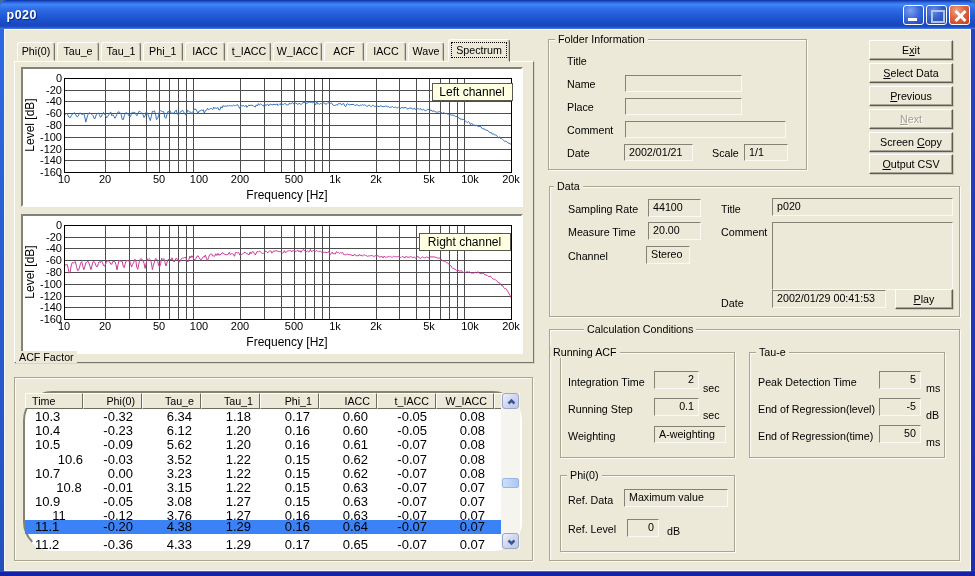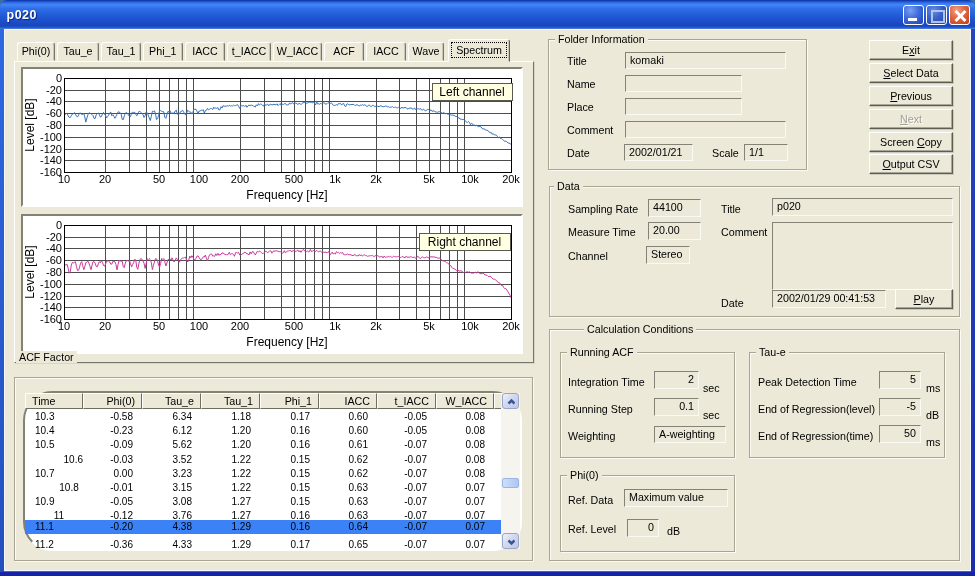--- a/index.html
+++ b/index.html
@@ -46,21 +46,21 @@
   box-shadow:1px 1px 0 #D8D5C8; }
 .panel { position:absolute; width:502px; height:140px; background:#fff;
   border:2px solid; border-color:#828276 #FFFFFF #FFFFFF #828276; }
 
 #tblwrap { position:absolute; left:23px; top:391px; width:498px; height:160px;
   border:2px solid; border-color:#828276 #FFFFFF #FFFFFF #828276; background:#fff; }
 #tblwrap { width:499px;border-radius:29px; }
 .th { position:absolute; top:0; height:16px; background:#ECE9D8;
   border:1px solid; border-color:#FFFFFF #6E6D60 #6E6D60 #FFFFFF;
   font-size:10.7px; line-height:15px; padding:0 6px; }
-.tr { position:absolute; left:0; width:476px; height:14px; font-size:10px; }
+.tr { position:absolute; left:0; width:476px; height:14px; font-size:13px; }
 .td { position:absolute; top:0; height:14px; line-height:14px; text-align:right; }
 
 #sbar { position:absolute; right:0; top:0; width:19px; height:156px; background:#F5F4EF; }
 .sbtn { position:absolute; left:1px; width:17px; height:16px; border-radius:3px;
   background:linear-gradient(135deg,#F0F3FB 0%,#D2D8EE 45%,#BFC8E6 100%);
   border:1px solid #9AA5CC; }
 .chev { position:absolute; left:4px; width:8px; height:8px; }
 #sthumb { position:absolute; left:1px; top:85px; width:17px; height:10px; border-radius:2px;
   background:linear-gradient(90deg,#CDDFFB,#ACC7F2); border:1px solid #9AB4E4; }
 </style>
@@ -233,21 +233,21 @@
 <div class="th" style="left:58px;width:59px;text-align:right;">Phi(0)</div>
 <div class="th" style="left:117px;width:59px;text-align:right;">Tau_e</div>
 <div class="th" style="left:176px;width:59px;text-align:right;">Tau_1</div>
 <div class="th" style="left:235px;width:59px;text-align:right;">Phi_1</div>
 <div class="th" style="left:294px;width:58px;text-align:right;">IACC</div>
 <div class="th" style="left:352px;width:59px;text-align:right;">t_IACC</div>
 <div class="th" style="left:411px;width:58px;text-align:right;">W_IACC</div>
 <div class="th" style="left:469px;width:7px"></div>
 <div class="tr" style="top:17.0px;">
 <div class="td" style="left:10px;width:48px;text-align:left">10.3</div>
-<div class="td" style="left:58px;width:50px">-0.58</div>
+<div class="td" style="left:58px;width:50px">-0.32</div>
 <div class="td" style="left:117px;width:50px">6.34</div>
 <div class="td" style="left:176px;width:50px">1.18</div>
 <div class="td" style="left:235px;width:50px">0.17</div>
 <div class="td" style="left:294px;width:49px">0.60</div>
 <div class="td" style="left:352px;width:50px">-0.05</div>
 <div class="td" style="left:411px;width:49px">0.08</div>
 </div>
 <div class="tr" style="top:31.2px;">
 <div class="td" style="left:10px;width:48px;text-align:left">10.4</div>
 <div class="td" style="left:58px;width:50px">-0.23</div>
@@ -352,21 +352,20 @@
 <div id="sthumb"></div>
 </div>
 </div>
 <div class="grp" style="left:548px;top:39px;width:259px;height:131px"></div>
 <div class="grplbl" style="left:555px;top:33px">Folder Information</div>
 <div class="lbl" style="left:567px;top:55px">Title</div>
 <div class="lbl" style="left:567px;top:78px">Name</div>
 <div class="lbl" style="left:567px;top:101px">Place</div>
 <div class="lbl" style="left:567px;top:124px">Comment</div>
 <div class="lbl" style="left:567px;top:147px">Date</div>
-<div class="field" style="left:625px;top:52px;width:161px;height:17px">komaki</div>
 <div class="field" style="left:625px;top:75px;width:117px;height:17px"></div>
 <div class="field" style="left:625px;top:98px;width:117px;height:17px"></div>
 <div class="field" style="left:625px;top:121px;width:161px;height:17px"></div>
 <div class="field" style="left:624px;top:144px;width:69px;height:17px">2002/01/21</div>
 <div class="lbl" style="left:712px;top:147px">Scale</div>
 <div class="field" style="left:744px;top:144px;width:44px;height:17px">1/1</div>
 <div class="btn" style="left:869px;top:40px">E<u>x</u>it</div>
 <div class="btn" style="left:869px;top:63px"><u>S</u>elect Data</div>
 <div class="btn" style="left:869px;top:86px"><u>P</u>revious</div>
 <div class="btn disabled" style="left:869px;top:109px"><u>N</u>ext</div>
@@ -383,21 +382,21 @@
 <div class="lbl" style="left:721px;top:226px">Comment</div>
 <div class="field" style="left:772px;top:222px;width:181px;height:68px"></div>
 <div class="lbl" style="left:568px;top:250px">Channel</div>
 <div class="field" style="left:646px;top:246px;width:44px;height:18px">Stereo</div>
 <div class="lbl" style="left:721px;top:297px">Date</div>
 <div class="field" style="left:772px;top:290px;width:114px;height:18px">2002/01/29 00:41:53</div>
 <div class="btn" style="left:895px;top:289px;width:58px;height:20px"><u>P</u>lay</div>
 <div class="grp" style="left:549px;top:329px;width:411px;height:232px"></div>
 <div class="grplbl" style="left:584px;top:323px">Calculation Conditions</div>
 <div class="grp" style="left:560px;top:352px;width:175px;height:106px"></div>
-<div class="grplbl" style="left:567px;top:346px">Running ACF</div>
+<div class="grplbl" style="left:550px;top:346px">Running ACF</div>
 <div class="lbl" style="left:568px;top:376px">Integration Time</div>
 <div class="field num" style="left:654px;top:371px;width:45px;height:18px">2</div>
 <div class="lbl" style="left:703px;top:382px">sec</div>
 <div class="lbl" style="left:568px;top:403px">Running Step</div>
 <div class="field num" style="left:654px;top:398px;width:45px;height:18px">0.1</div>
 <div class="lbl" style="left:703px;top:409px">sec</div>
 <div class="lbl" style="left:568px;top:430px">Weighting</div>
 <div class="field" style="left:654px;top:426px;width:72px;height:17px">A-weighting</div>
 <div class="grp" style="left:749px;top:352px;width:196px;height:106px"></div>
 <div class="grplbl" style="left:756px;top:346px">Tau-e</div>

